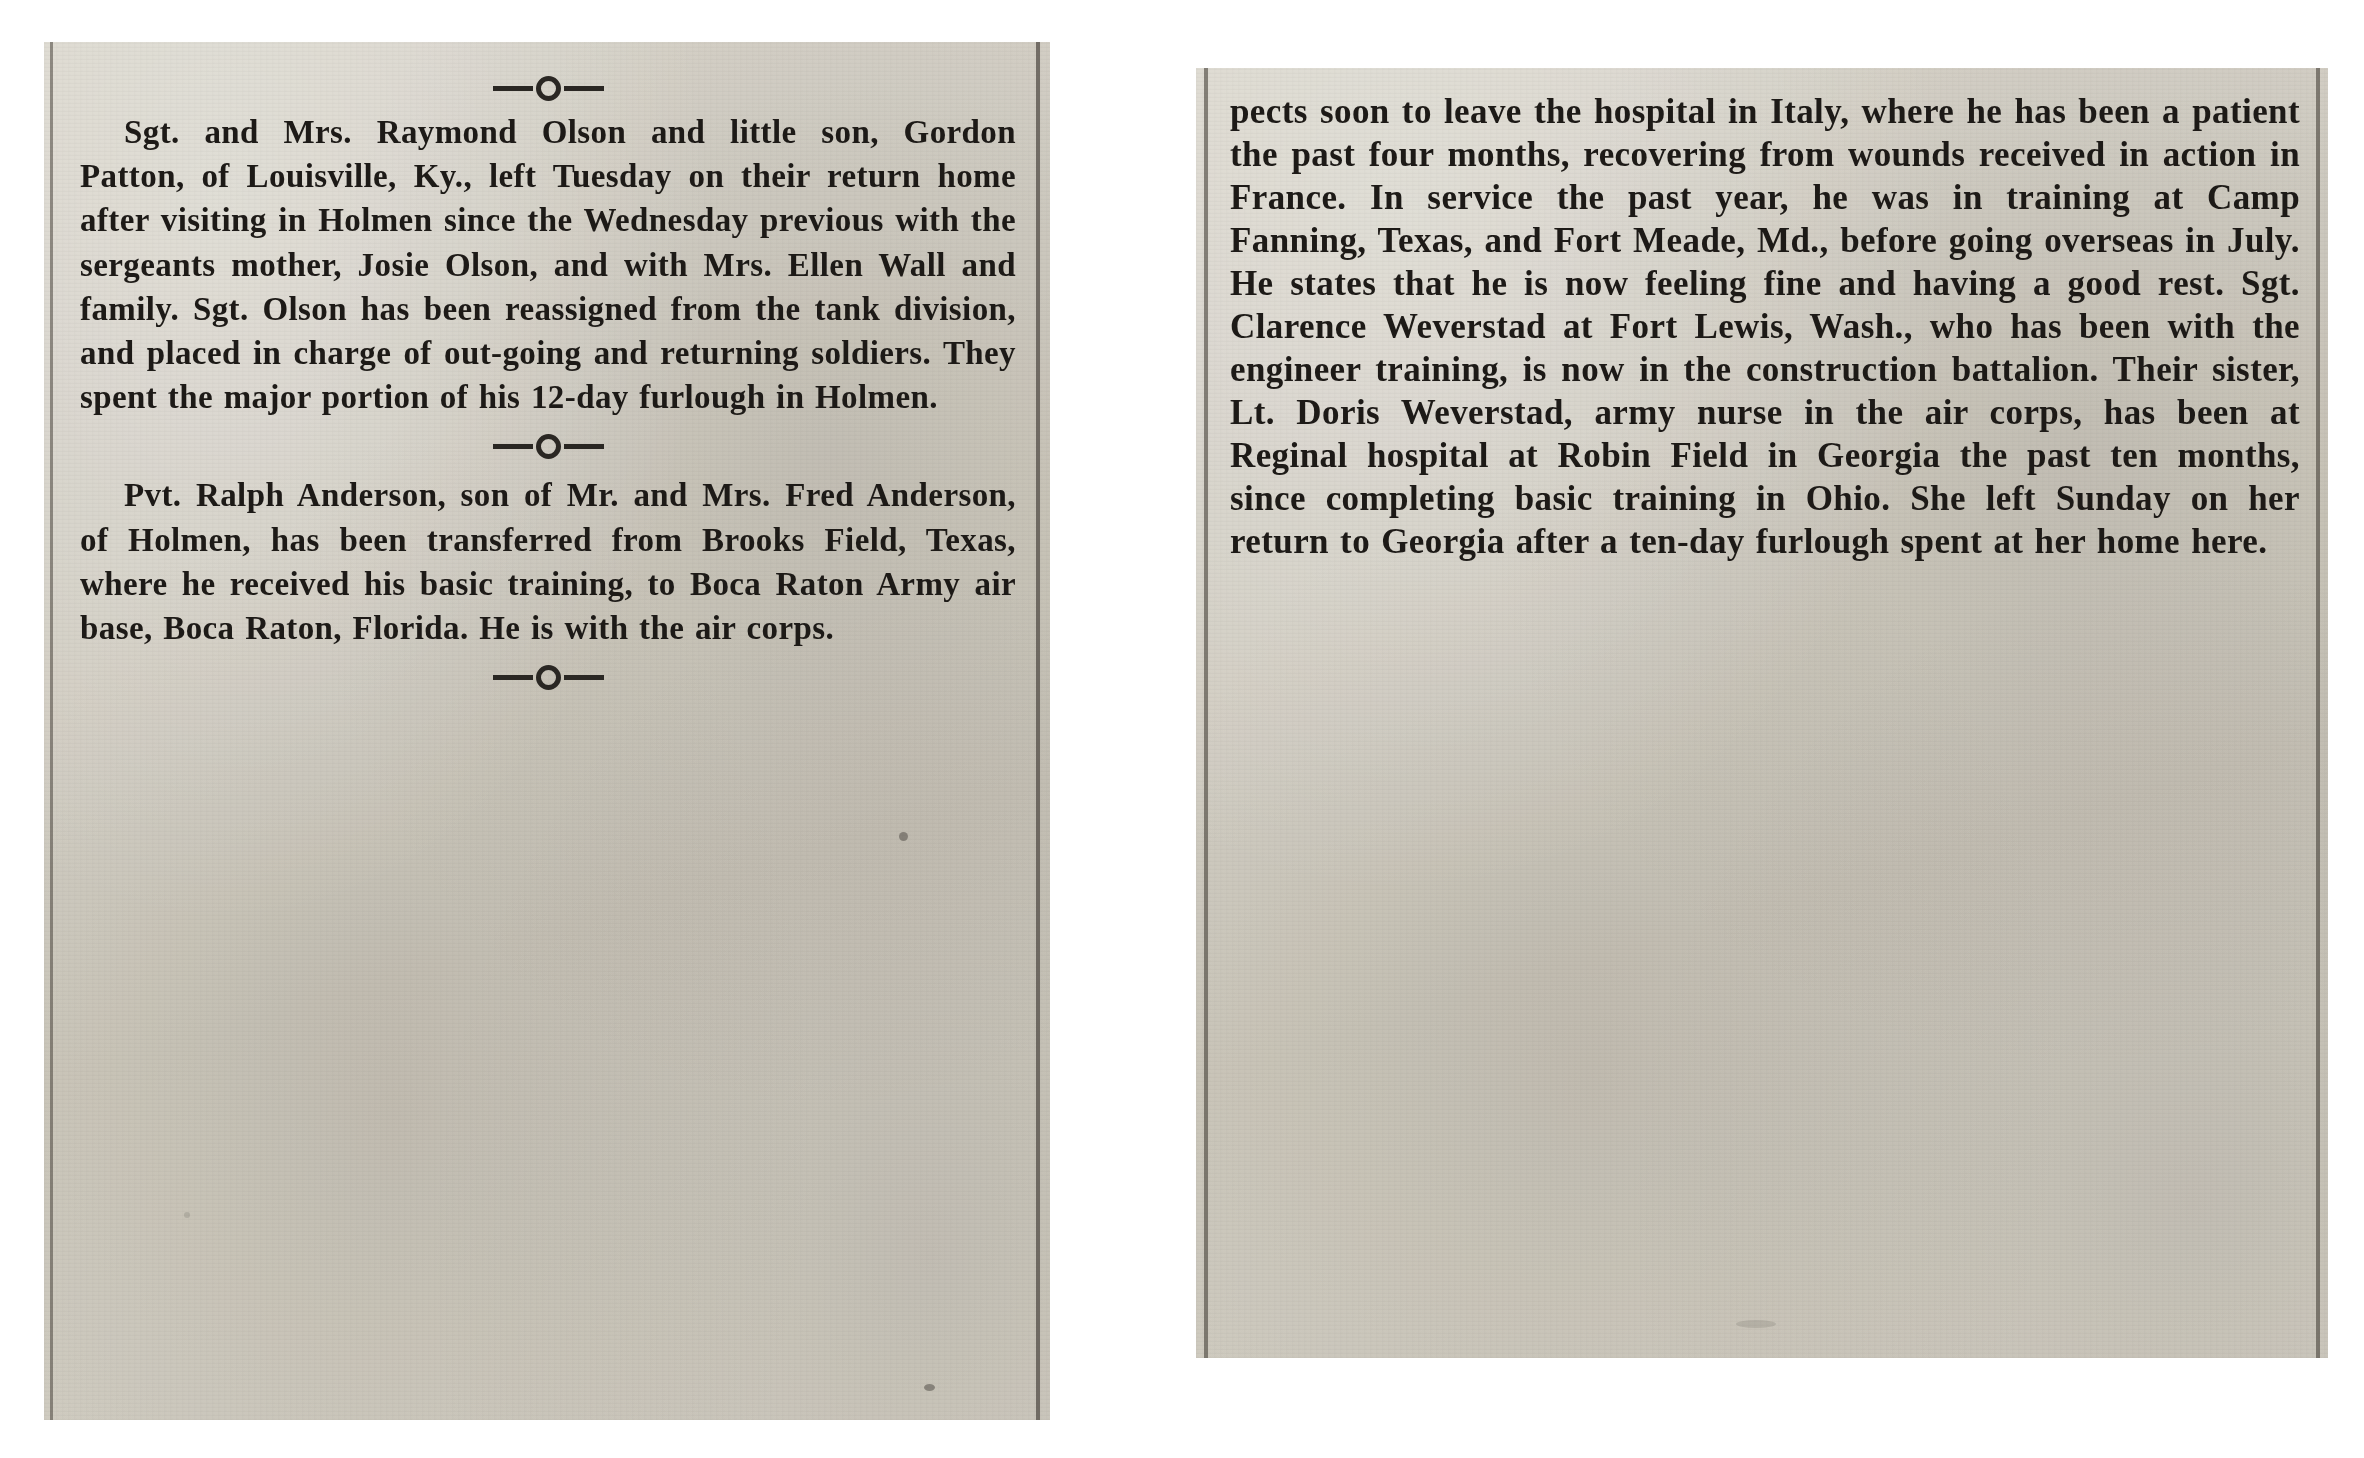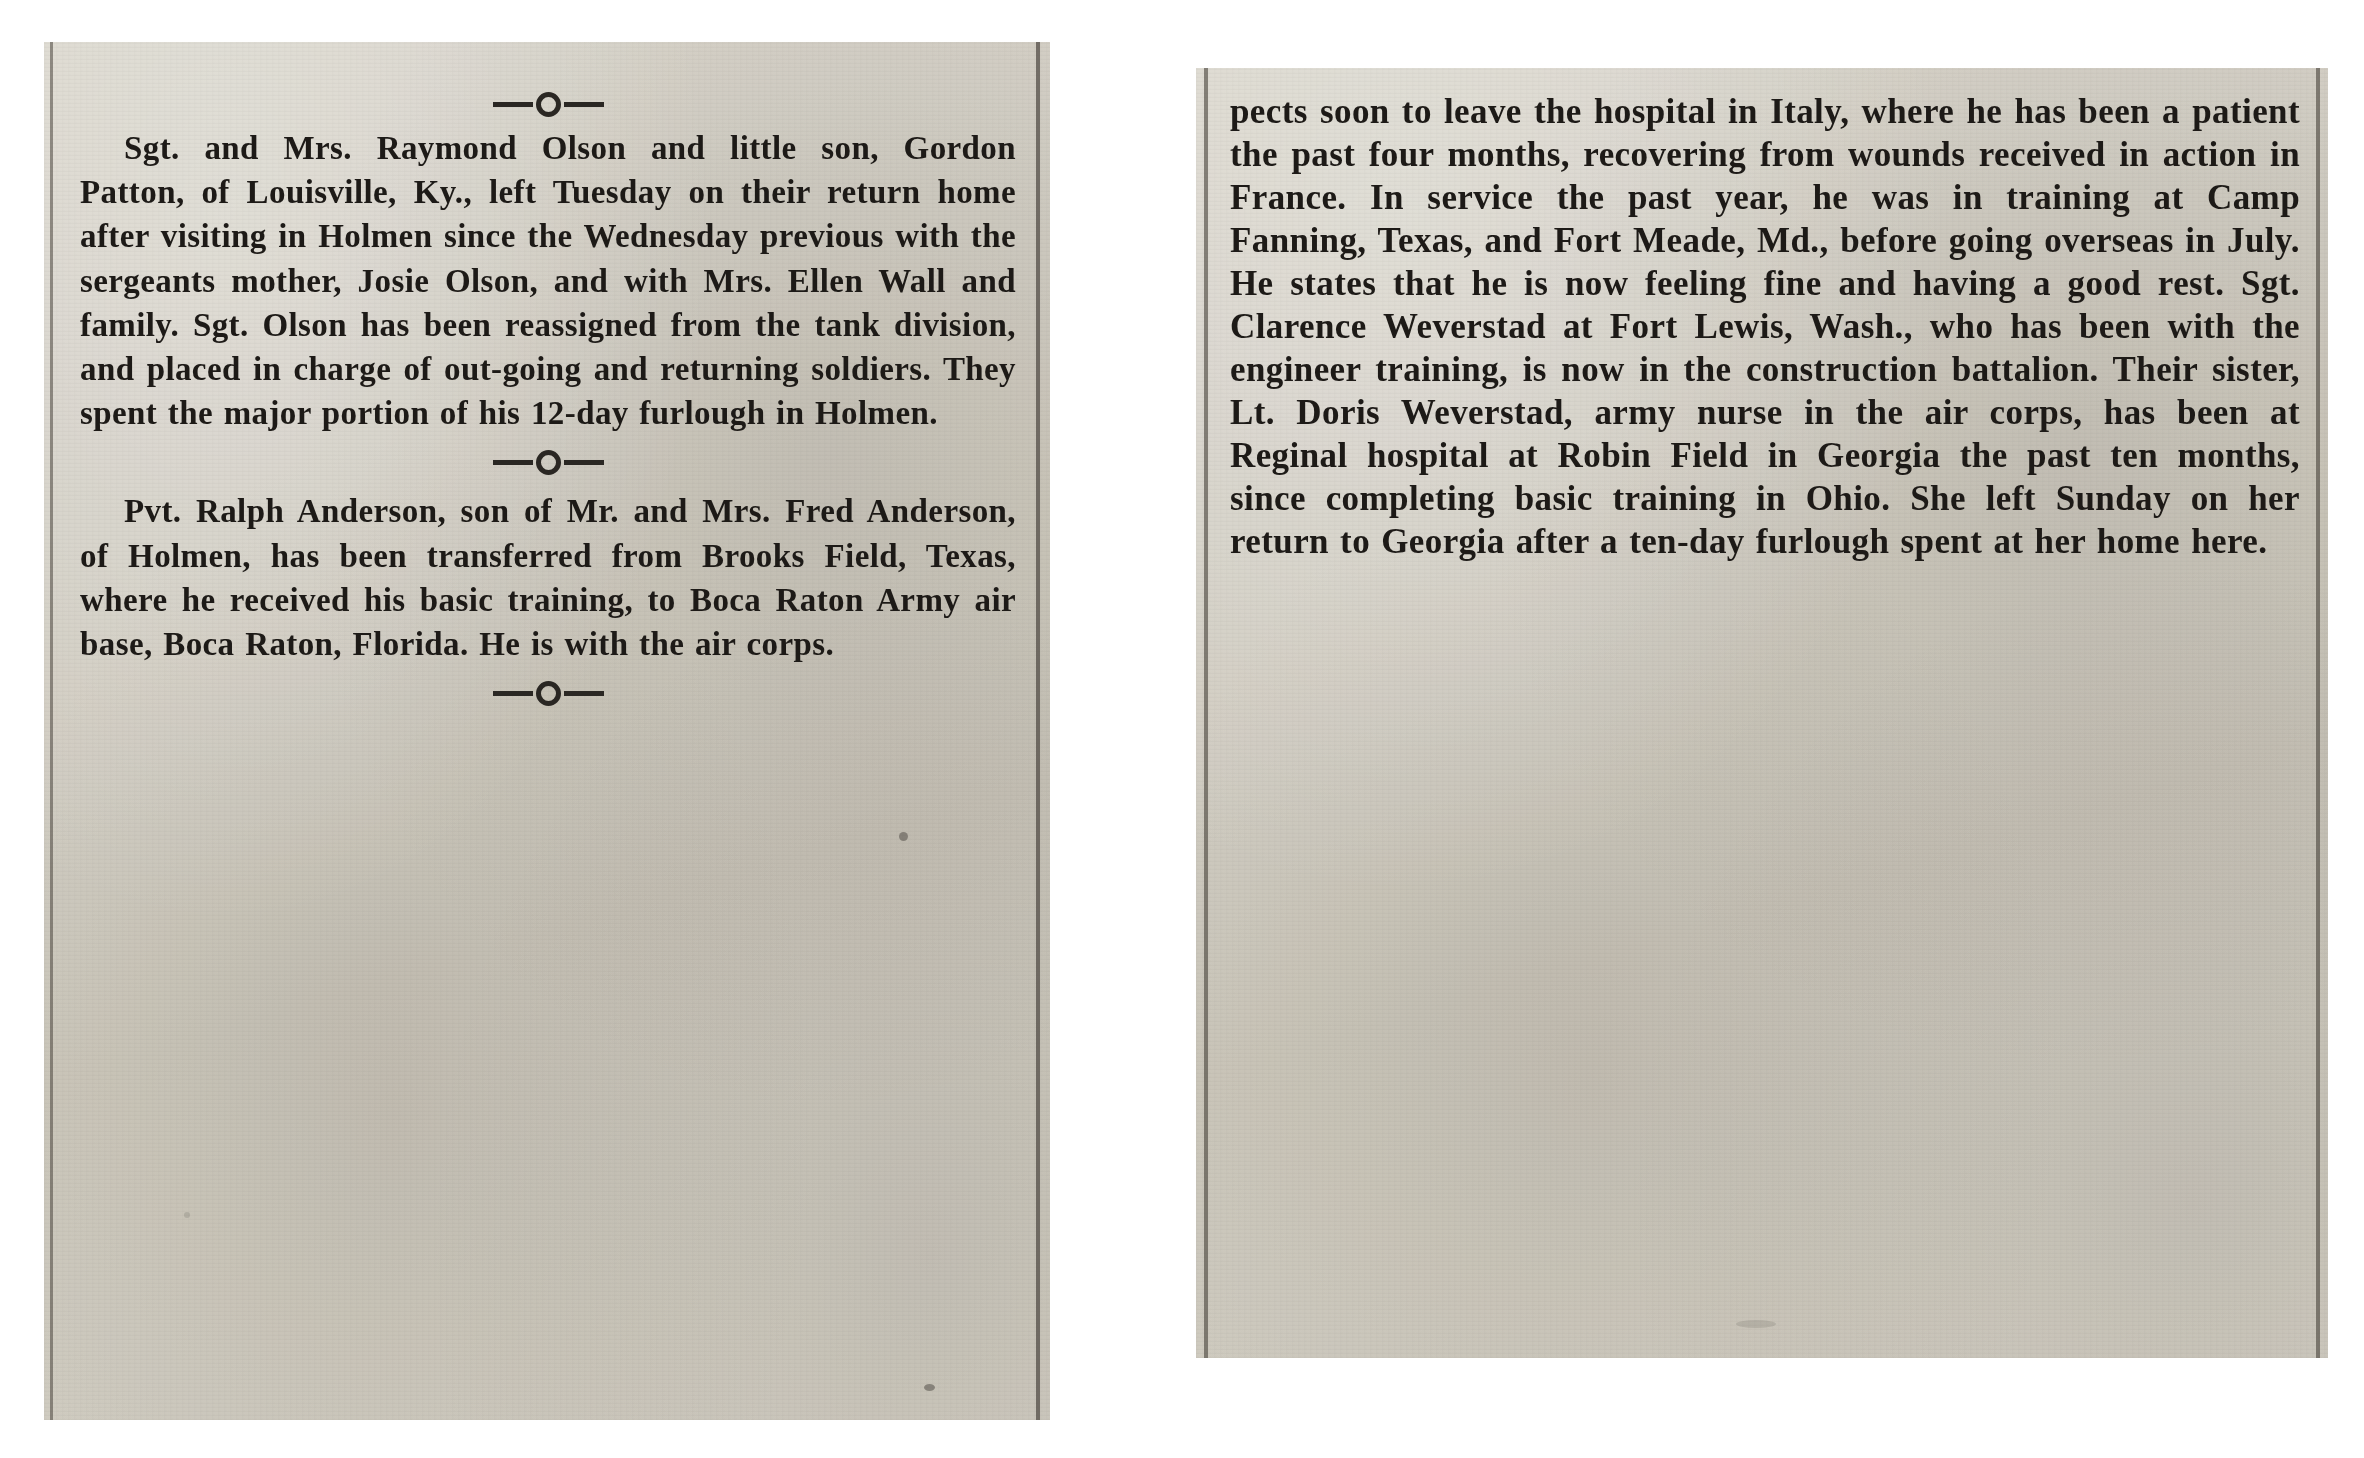--- a/index.html
+++ b/index.html
@@ -65,21 +65,21 @@
     width: 1132px;
     height: 1290px;
   }
 
   .col-inner {
     position: relative;
     z-index: 3;
     height: 100%;
     box-sizing: border-box;
   }
-  #clip-left .col-inner { padding: 42px 34px 0 36px; border-radius: 15px; }
+  #clip-left .col-inner { padding: 26px 34px 0 36px; border-radius: 15px; }
   #clip-right .col-inner { padding: 22px 28px 0 34px; }
 
   
   .rule-v {
     position: absolute;
     top: 0;
     bottom: 0;
     width: 3px;
     background: #4a453e;
     opacity: 0.55;

